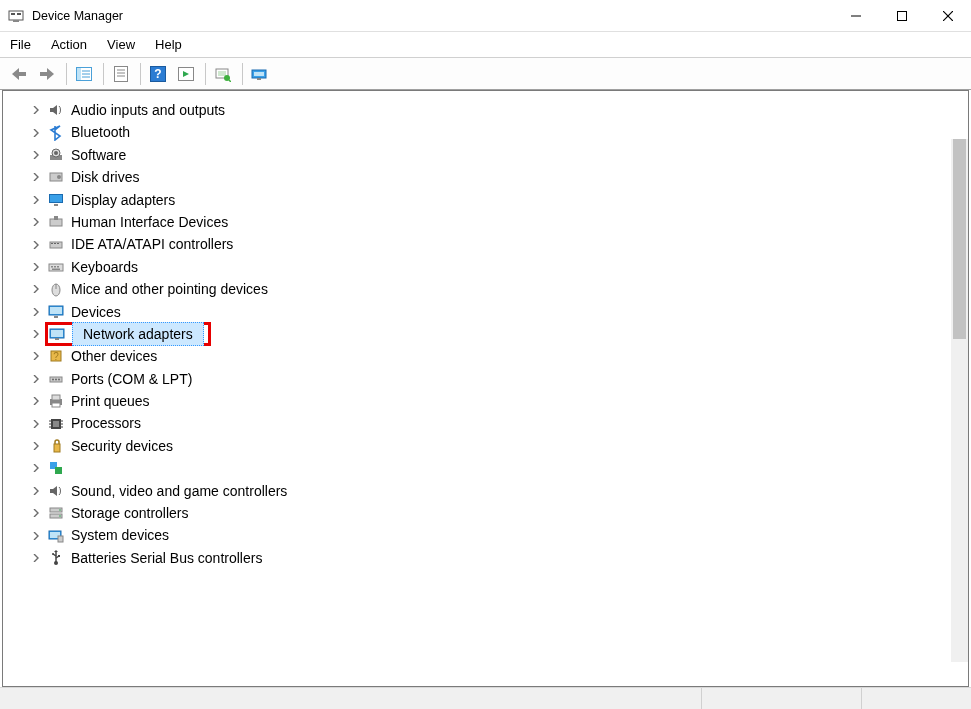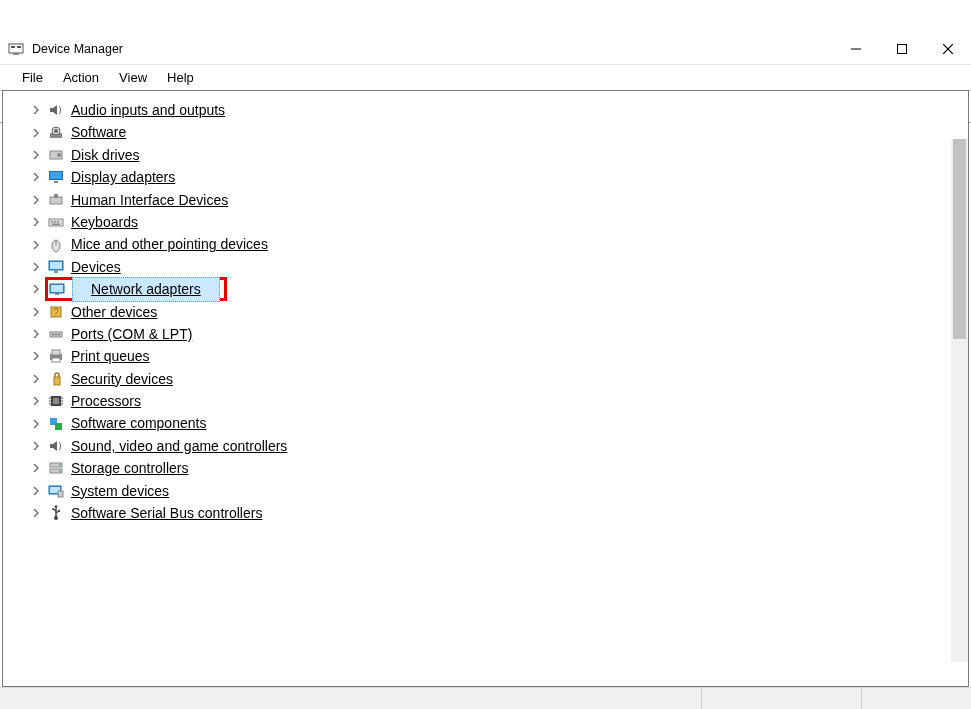--- a/index.html
+++ b/index.html
@@ -12,21 +12,20 @@
     overflow: hidden;
     position: relative;
   }
   .titlebar {
     height: 32px;
     display: flex;
     align-items: center;
     padding-left: 8px;
     background: #ffffff;
     border-bottom: 1px solid #e0e0e0;
-    margin-top: 33px;
   }
   .titlebar .app-icon {
     width: 16px; height: 16px;
     margin-right: 8px;
     display: inline-flex; align-items: center; justify-content: center;
   }
   .titlebar .title { font-size: 12.5px; color: #000; }
   .win-controls {
     margin-left: auto;
     display: flex;
@@ -37,21 +36,21 @@
     display: flex; align-items: center; justify-content: center;
     font-family: "Segoe MDL2 Assets", "Segoe UI Symbol", sans-serif;
     font-size: 10px;
     color: #000;
   }
   .win-btn svg { width: 10px; height: 10px; }
   .menubar {
     height: 26px;
     display: flex;
     align-items: center;
-    padding: 0 12px;
+    padding: 0 0;
     border-bottom: 1px solid #d0d0d0;
     font-size: 13px;
   }
   .menubar .menu-item {
     padding: 3px 10px;
     color: #000;
   }
   .toolbar {
     height: 32px;
     display: flex;
@@ -82,21 +81,20 @@
   .tree {
     padding: 8px 0 8px 26px;
     font-size: 14px;
     line-height: 22.4px;
   }
   .tree-row {
     display: flex;
     align-items: center;
     height: 22.4px;
     white-space: nowrap;
-    text-decoration: underline;
   }
   .expander {
     width: 14px; height: 14px;
     display: inline-flex; align-items: center; justify-content: center;
     margin-right: 4px;
     color: #6b6b6b;
   }
   .expander svg { width: 8px; height: 8px; }
   .dev-icon {
     width: 18px; height: 18px;
@@ -107,21 +105,21 @@
   .highlight-box {
     border: 3px solid #e60000;
     padding: 0 4px 0 0;
     margin-left: -2px;
     display: inline-flex;
     align-items: center;
     height: 24px;
   }
   .highlight-box .dev-label {
     background: #cce8ff;
-    padding: 0 18px;
+    padding: 0 10px;
     border: 1px dotted #3399ff;
   }
   .scrollbar-v {
     position: absolute;
     right: 0; top: 48px; bottom: 24px;
     width: 17px;
     background: #f0f0f0;
   }
   .scrollbar-thumb {
     position: absolute;
@@ -263,20 +261,33 @@
         <span class="dev-label">Audio inputs and outputs</span>
       </div>
       <div class="tree-row">
         <span class="expander">
           <svg viewBox="0 0 8 8">
             <path d="M2 0 L6 4 L2 8" fill="none" stroke="#6b6b6b" stroke-width="1.4"></path>
           </svg>
         </span>
         <span class="dev-icon">
           <svg width="16" height="16" viewBox="0 0 16 16">
+            <path d="M7 1v14l5-4-9-6 9-4-5 4" fill="none" stroke="#2b7cd3" stroke-width="1.6"></path>
+          </svg>
+        </span>
+        <span class="dev-label">Bluetooth</span>
+      </div>
+      <div class="tree-row">
+        <span class="expander">
+          <svg viewBox="0 0 8 8">
+            <path d="M2 0 L6 4 L2 8" fill="none" stroke="#6b6b6b" stroke-width="1.4"></path>
+          </svg>
+        </span>
+        <span class="dev-icon">
+          <svg width="16" height="16" viewBox="0 0 16 16">
             <rect x="2" y="8" width="12" height="5" fill="#888"></rect>
             <circle cx="8" cy="6" r="4" fill="#ddd" stroke="#666"></circle>
             <circle cx="8" cy="6" r="2" fill="#666"></circle>
           </svg>
         </span>
         <span class="dev-label">Software</span>
       </div>
       <div class="tree-row">
         <span class="expander">
           <svg viewBox="0 0 8 8">
@@ -312,20 +323,36 @@
             <path d="M2 0 L6 4 L2 8" fill="none" stroke="#6b6b6b" stroke-width="1.4"></path>
           </svg>
         </span>
         <span class="dev-icon">
           <svg width="16" height="16" viewBox="0 0 16 16">
             <rect x="2" y="5" width="12" height="7" fill="#ccc" stroke="#888"></rect>
             <rect x="6" y="2" width="4" height="4" fill="#888"></rect>
           </svg>
         </span>
         <span class="dev-label">Human Interface Devices</span>
+      </div>
+      <div class="tree-row">
+        <span class="expander">
+          <svg viewBox="0 0 8 8">
+            <path d="M2 0 L6 4 L2 8" fill="none" stroke="#6b6b6b" stroke-width="1.4"></path>
+          </svg>
+        </span>
+        <span class="dev-icon">
+          <svg width="16" height="16" viewBox="0 0 16 16">
+            <rect x="2" y="5" width="12" height="6" fill="#ccc" stroke="#888"></rect>
+            <rect x="3" y="6" width="2" height="1" fill="#666"></rect>
+            <rect x="6" y="6" width="2" height="1" fill="#666"></rect>
+            <rect x="9" y="6" width="2" height="1" fill="#666"></rect>
+          </svg>
+        </span>
+        <span class="dev-label">IDE ATA/ATAPI controllers</span>
       </div>
       <div class="tree-row">
         <span class="expander">
           <svg viewBox="0 0 8 8">
             <path d="M2 0 L6 4 L2 8" fill="none" stroke="#6b6b6b" stroke-width="1.4"></path>
           </svg>
         </span>
         <span class="dev-icon">
           <svg width="16" height="16" viewBox="0 0 16 16">
             <rect x="1" y="5" width="14" height="7" fill="#ddd" stroke="#888"></rect>
@@ -429,59 +456,58 @@
         <span class="dev-label">Print queues</span>
       </div>
       <div class="tree-row">
         <span class="expander">
           <svg viewBox="0 0 8 8">
             <path d="M2 0 L6 4 L2 8" fill="none" stroke="#6b6b6b" stroke-width="1.4"></path>
           </svg>
         </span>
         <span class="dev-icon">
           <svg width="16" height="16" viewBox="0 0 16 16">
-            <rect x="6" y="6" width="6" height="8" fill="#e8b84a" stroke="#a07a1f"></rect>
-            <path d="M7 6 V4 a2 2 0 0 1 4 0 V6" fill="none" stroke="#a07a1f" stroke-width="1.5"></path>
-          </svg>
-        </span>
-        <span class="dev-label">Security devices</span>
-      </div>
-      <div class="tree-row">
-        <span class="expander">
-          <svg viewBox="0 0 8 8">
-            <path d="M2 0 L6 4 L2 8" fill="none" stroke="#6b6b6b" stroke-width="1.4"></path>
-          </svg>
-        </span>
-        <span class="dev-icon">
-          <svg width="16" height="16" viewBox="0 0 16 16">
             <rect x="3" y="3" width="10" height="10" fill="#444"></rect>
             <rect x="5" y="5" width="6" height="6" fill="#888"></rect>
             <line x1="1" y1="5" x2="3" y2="5" stroke="#444"></line>
             <line x1="1" y1="8" x2="3" y2="8" stroke="#444"></line>
             <line x1="1" y1="11" x2="3" y2="11" stroke="#444"></line>
             <line x1="13" y1="5" x2="15" y2="5" stroke="#444"></line>
             <line x1="13" y1="8" x2="15" y2="8" stroke="#444"></line>
             <line x1="13" y1="11" x2="15" y2="11" stroke="#444"></line>
           </svg>
         </span>
         <span class="dev-label">Processors</span>
       </div>
       <div class="tree-row">
         <span class="expander">
           <svg viewBox="0 0 8 8">
             <path d="M2 0 L6 4 L2 8" fill="none" stroke="#6b6b6b" stroke-width="1.4"></path>
           </svg>
         </span>
         <span class="dev-icon">
           <svg width="16" height="16" viewBox="0 0 16 16">
+            <rect x="6" y="6" width="6" height="8" fill="#e8b84a" stroke="#a07a1f"></rect>
+            <path d="M7 6 V4 a2 2 0 0 1 4 0 V6" fill="none" stroke="#a07a1f" stroke-width="1.5"></path>
+          </svg>
+        </span>
+        <span class="dev-label">Security devices</span>
+      </div>
+      <div class="tree-row">
+        <span class="expander">
+          <svg viewBox="0 0 8 8">
+            <path d="M2 0 L6 4 L2 8" fill="none" stroke="#6b6b6b" stroke-width="1.4"></path>
+          </svg>
+        </span>
+        <span class="dev-icon">
+          <svg width="16" height="16" viewBox="0 0 16 16">
             <rect x="2" y="2" width="7" height="7" fill="#3aa0e8"></rect>
             <rect x="7" y="7" width="7" height="7" fill="#2fa84f"></rect>
           </svg>
         </span>
-        <span class="dev-label">Software components</span>
       </div>
       <div class="tree-row">
         <span class="expander">
           <svg viewBox="0 0 8 8">
             <path d="M2 0 L6 4 L2 8" fill="none" stroke="#6b6b6b" stroke-width="1.4"></path>
           </svg>
         </span>
         <span class="dev-icon">
           <svg width="16" height="16" viewBox="0 0 16 16">
             <path d="M2 6h3l4-3v10l-4-3H2z" fill="#666"></path>
@@ -530,21 +556,21 @@
         <span class="dev-icon">
           <svg width="16" height="16" viewBox="0 0 16 16">
             <circle cx="8" cy="13" r="2" fill="#444"></circle>
             <line x1="8" y1="2" x2="8" y2="13" stroke="#444" stroke-width="1.5"></line>
             <path d="M8 6 L5 4 M8 8 L11 6" stroke="#444" stroke-width="1.5" fill="none"></path>
             <circle cx="5" cy="4" r="1" fill="#444"></circle>
             <rect x="10" y="5" width="2" height="2" fill="#444"></rect>
             <path d="M6 2 L8 0 L10 2 Z" fill="#444"></path>
           </svg>
         </span>
-        <span class="dev-label">Software Serial Bus controllers</span>
+        <span class="dev-label">Batteries Serial Bus controllers</span>
       </div>
     </div>
   <div class="scrollbar-v">
     <div class="scrollbar-thumb"></div>
   </div>
 </div>
 
 <div class="statusbar">
   <div style="flex:1"></div>
   <div class="cell" style="width:160px"></div>

